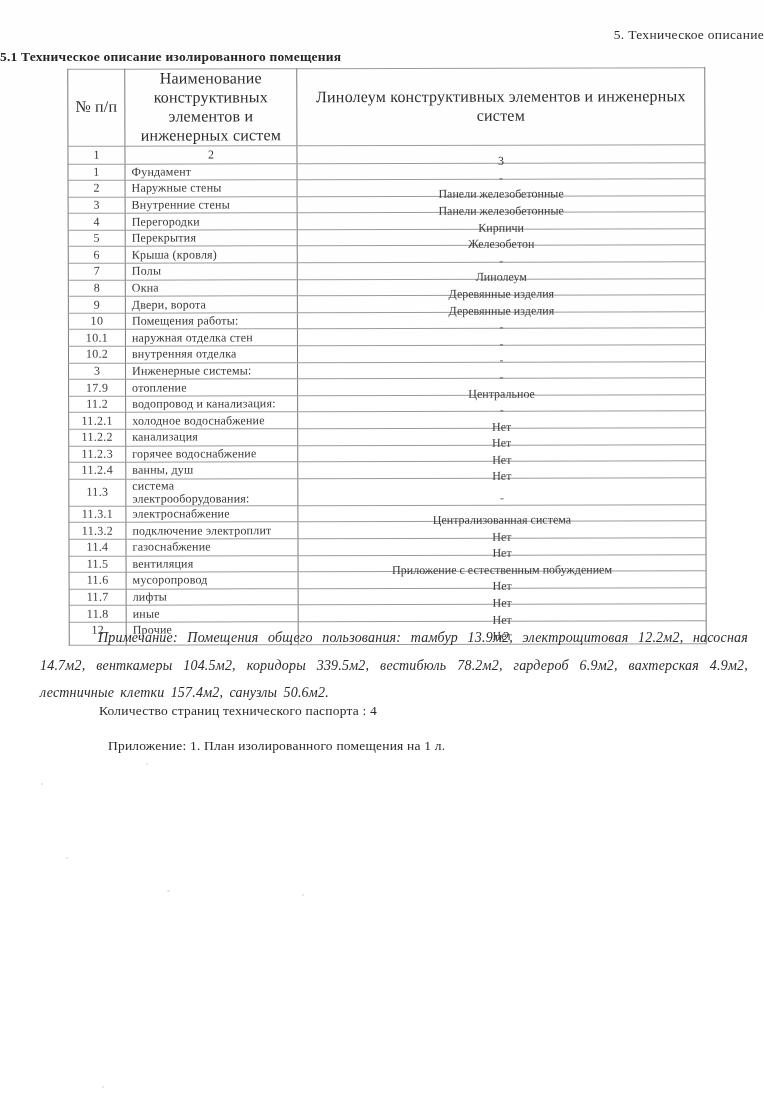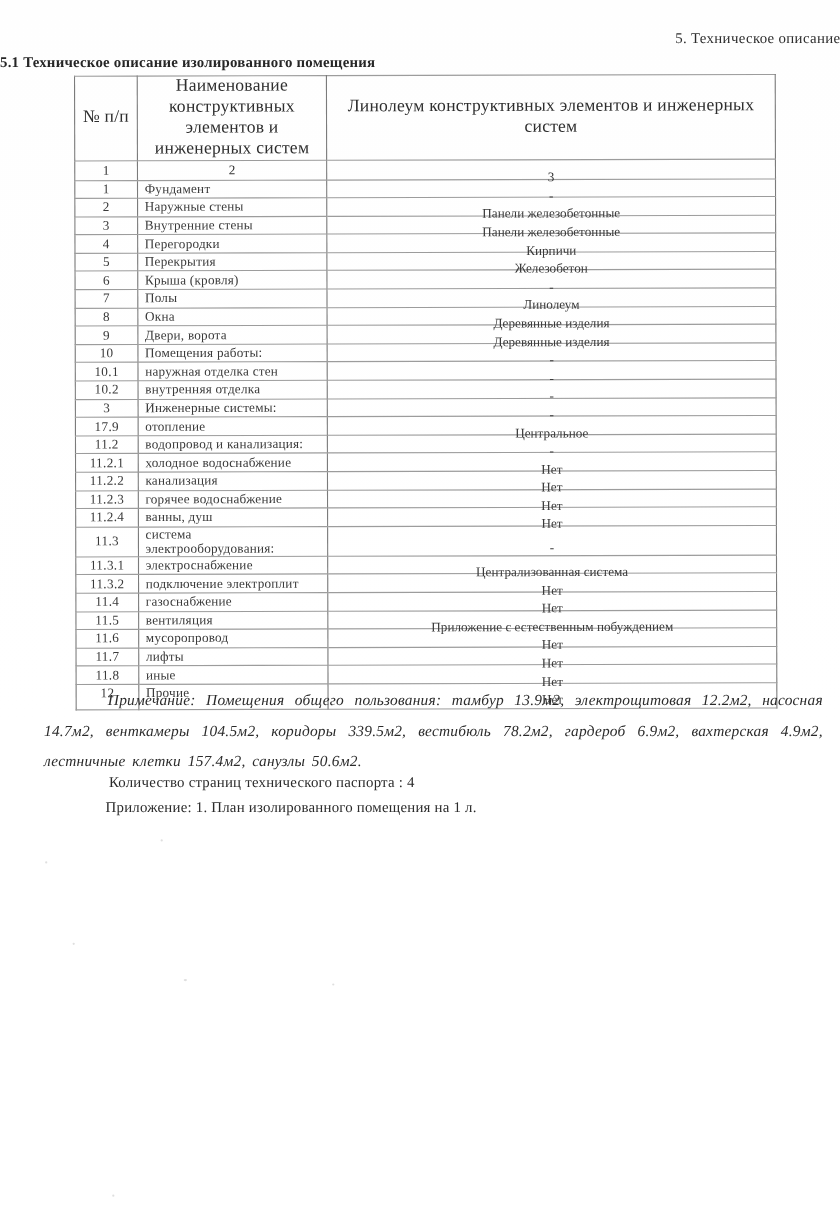--- a/index.html
+++ b/index.html
@@ -47,21 +47,21 @@
   .shift{position:relative;top:7px;display:inline-block;line-height:11px;white-space:nowrap;}
 
   .note{
     position:absolute;left:28px;top:612px;width:708px;
     font-size:14px;line-height:27.5px;color:#2b2b2b;
     text-align:justify;text-indent:58px;letter-spacing:.2px;word-spacing:2.5px;
     margin:12px;
     font-style:italic;
   }
   .pages-line{position:absolute;left:96px;top:700px;font-size:13.5px;color:#2b2b2b;margin:3px;letter-spacing:.2px;}
-  .attachment-line{position:absolute;left:96px;top:726px;font-size:13.5px;color:#2b2b2b;margin:0;letter-spacing:.2px;}
+  .attachment-line{position:absolute;left:96px;top:726px;font-size:13.5px;color:#2b2b2b;margin:12px;letter-spacing:.2px;}
 
   .speck{position:absolute;background:#b9b9b9;border-radius:50%;opacity:.45;}
 </style>
 </head>
 <body>
 
 <div class="page">
 
   <div class="title">5. Техническое описание</div>
   <div class="subtitle">5.1 Техническое описание изолированного помещения</div>

